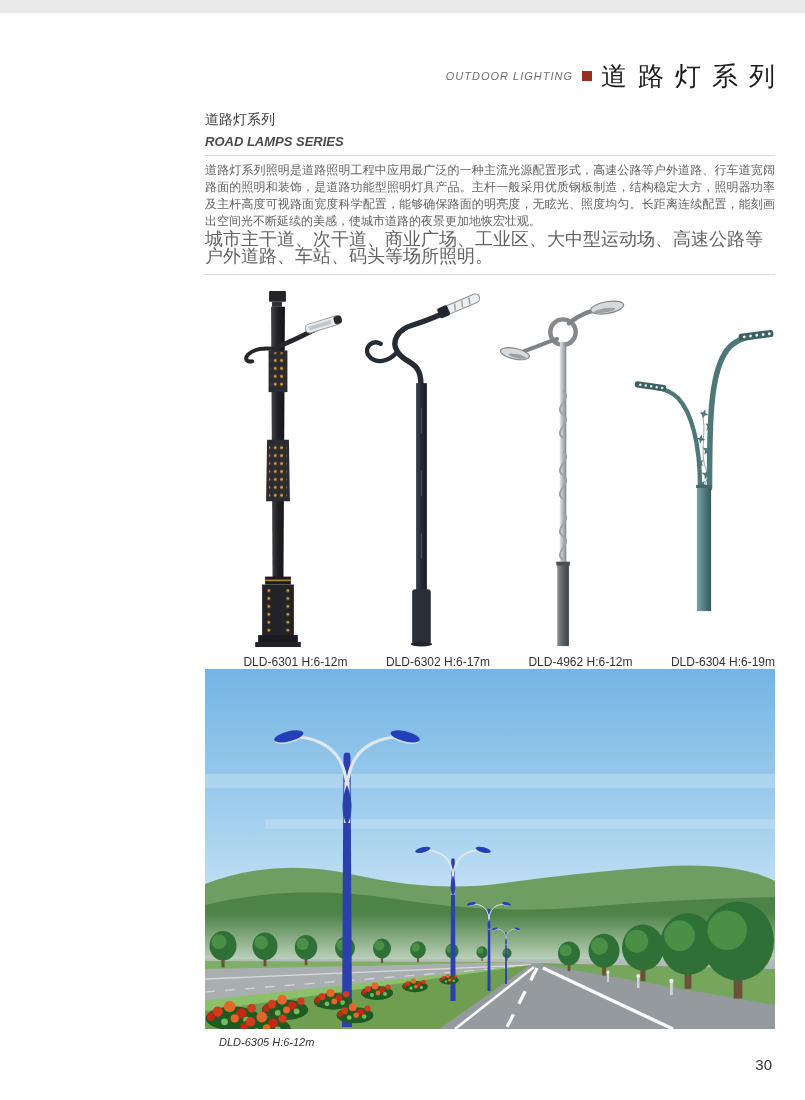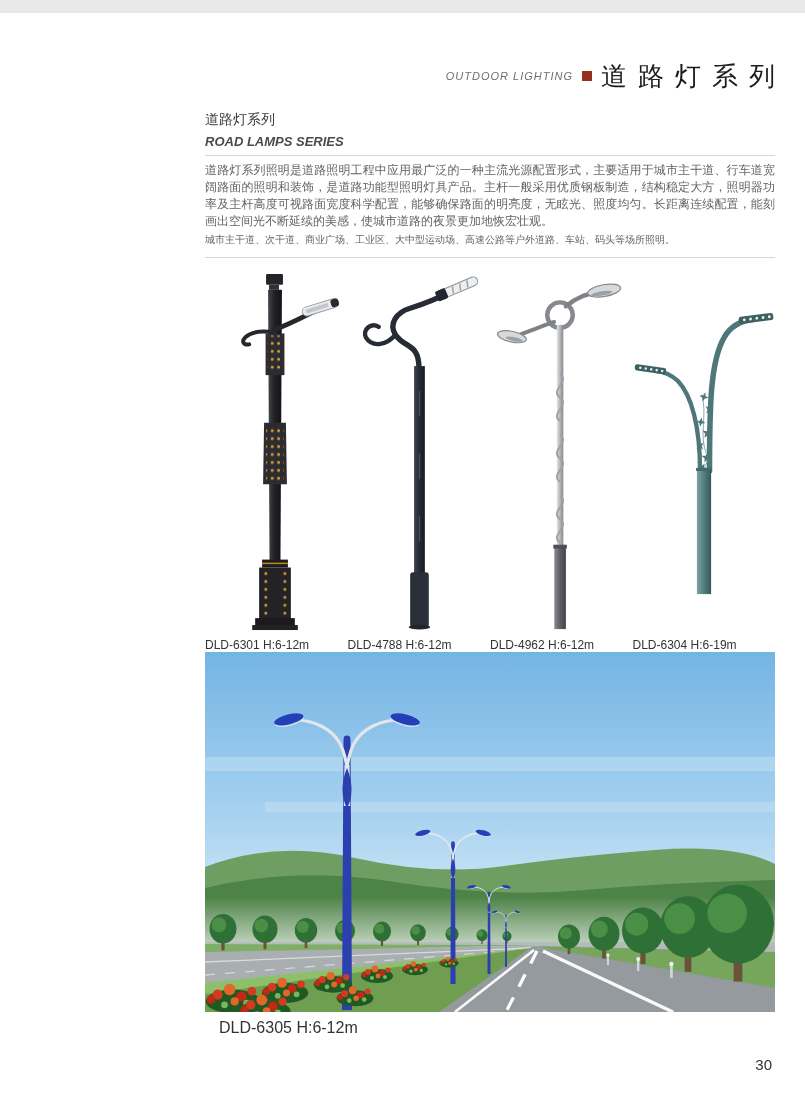--- a/index.html
+++ b/index.html
@@ -13,52 +13,52 @@
   .hdr-cn{font-family:"DejaVu Serif","Liberation Serif",serif;font-size:26px;color:#1c1c1c;
           letter-spacing:11px;white-space:nowrap;line-height:1;margin-right:-11px;}
 
   
   .content{position:absolute;left:205px;top:98px;width:570px;}
   .t-cn{font-size:14px;font-weight:400;color:#3c3c3c;margin:0 0 5px;}
   .t-en{font-size:13px;font-weight:bold;font-style:italic;color:#4a4a4a;margin:0 0 6px;}
   .rule{height:1px;background:#d7d7d7;border:0;margin:0;}
   .desc{font-size:12px;line-height:17px;color:#636363;margin:6px 0 0;text-align:justify;}
   .app-label{font-size:12px;line-height:17px;color:#636363;margin:1px 0 0;}
-  .app-text{font-size:10px;line-height:17px;color:#636363;margin:1px 0 0;}
+  .app-text{font-size:18px;line-height:17px;color:#636363;margin:1px 0 0;}
   .rule2{height:1px;background:#d7d7d7;border:0;margin:9px 0 0;}
 
   
   .prod-row{display:flex;margin-top:10px;}
-  .prod{width:25%;display:flex;flex-direction:column;align-items:flex-start;}
+  .prod{width:25%;display:flex;flex-direction:column;align-items:flex-end;}
   .prod svg{display:block;height:365px;}
   .prod-cap{font-size:12px;color:#333;margin-top:5px;white-space:nowrap;}
 
   
   .scene-wrap{margin-top:13px;}
   .scene-wrap svg{display:block;}
-  .scene-cap{font-size:16px;color:#333;margin:7px 0 0 14px;}
+  .scene-cap{font-size:11px;color:#333;margin:7px 0 0 14px;font-style:italic;}
 
   .pageno{position:absolute;top:1043px;right:33px;font-size:15px;color:#333;}
 </style>
 </head>
 <body>
 
 <div class="page">
 
   <div class="hdr">
     <span class="hdr-en">OUTDOOR LIGHTING</span>
     <span class="hdr-sq"></span>
     <span class="hdr-cn">道路灯系列</span>
   </div>
 
   <div class="content">
     <h2 class="t-cn">道路灯系列</h2>
     <h3 class="t-en">ROAD LAMPS SERIES</h3>
     <div class="rule"></div>
-    <p class="desc">道路灯系列照明是道路照明工程中应用最广泛的一种主流光源配置形式，主要适用于城市主干道、行车道宽阔路面的照明和装饰，是道路功能型照明灯具产品。主杆一般采用优质钢板制造，结构稳定大方，照明器功率及主杆高度可视路面宽度科学配置，能够确保路面的明亮度，无眩光、照度均匀。长距离连续配置，能刻画出空间光不断延续的美感，使城市道路的夜景更加地恢宏壮观。</p>
+    <p class="desc">道路灯系列照明是道路照明工程中应用最广泛的一种主流光源配置形式，高速公路等户外道路、行车道宽阔路面的照明和装饰，是道路功能型照明灯具产品。主杆一般采用优质钢板制造，结构稳定大方，照明器功率及主杆高度可视路面宽度科学配置，能够确保路面的明亮度，无眩光、照度均匀。长距离连续配置，能刻画出空间光不断延续的美感，使城市道路的夜景更加地恢宏壮观。</p>
     <p class="app-text">城市主干道、次干道、商业广场、工业区、大中型运动场、高速公路等户外道路、车站、码头等场所照明。</p>
     <div class="rule2"></div>
 
     <div class="prod-row">
 
       <figure class="prod" style="margin:0">
         <svg width="140" height="365" viewBox="0 0 140 368">
           <defs>
             <linearGradient id="p1" x1="0" x2="1" y1="0" y2="0">
               <stop offset="0" stop-color="#45454c"></stop>
@@ -118,21 +118,21 @@
             <line x1="114" y1="17" x2="112" y2="24" stroke="#9aa0a6" stroke-width="1.5"></line>
             <line x1="122" y1="17" x2="120" y2="24" stroke="#9aa0a6" stroke-width="1.5"></line>
           </g>
 
           <rect x="66" y="100" width="11" height="214" fill="url(#p2)"></rect>
           <line x1="71.5" y1="125" x2="71.5" y2="300" stroke="#4a5160" stroke-width="1.2" stroke-dasharray="26 38"></line>
 
           <rect x="62" y="310" width="19" height="56" rx="3" fill="#2a2f3a"></rect>
           <ellipse cx="71.5" cy="366" rx="11" ry="2.5" fill="#20242d"></ellipse>
         </svg>
-        <figcaption class="prod-cap">DLD-4788 H:6-12m</figcaption>
+        <figcaption class="prod-cap">DLD-6302 H:6-17m</figcaption>
       </figure>
 
       <figure class="prod" style="margin:0">
         <svg width="140" height="365" viewBox="0 0 140 372">
           <defs>
             <linearGradient id="p3a" x1="0" x2="1" y1="0" y2="0">
               <stop offset="0" stop-color="#e2e4e6"></stop>
                 <stop offset=".5" stop-color="#b2b6ba"></stop>
                 <stop offset="1" stop-color="#84888c"></stop>
             </linearGradient>

